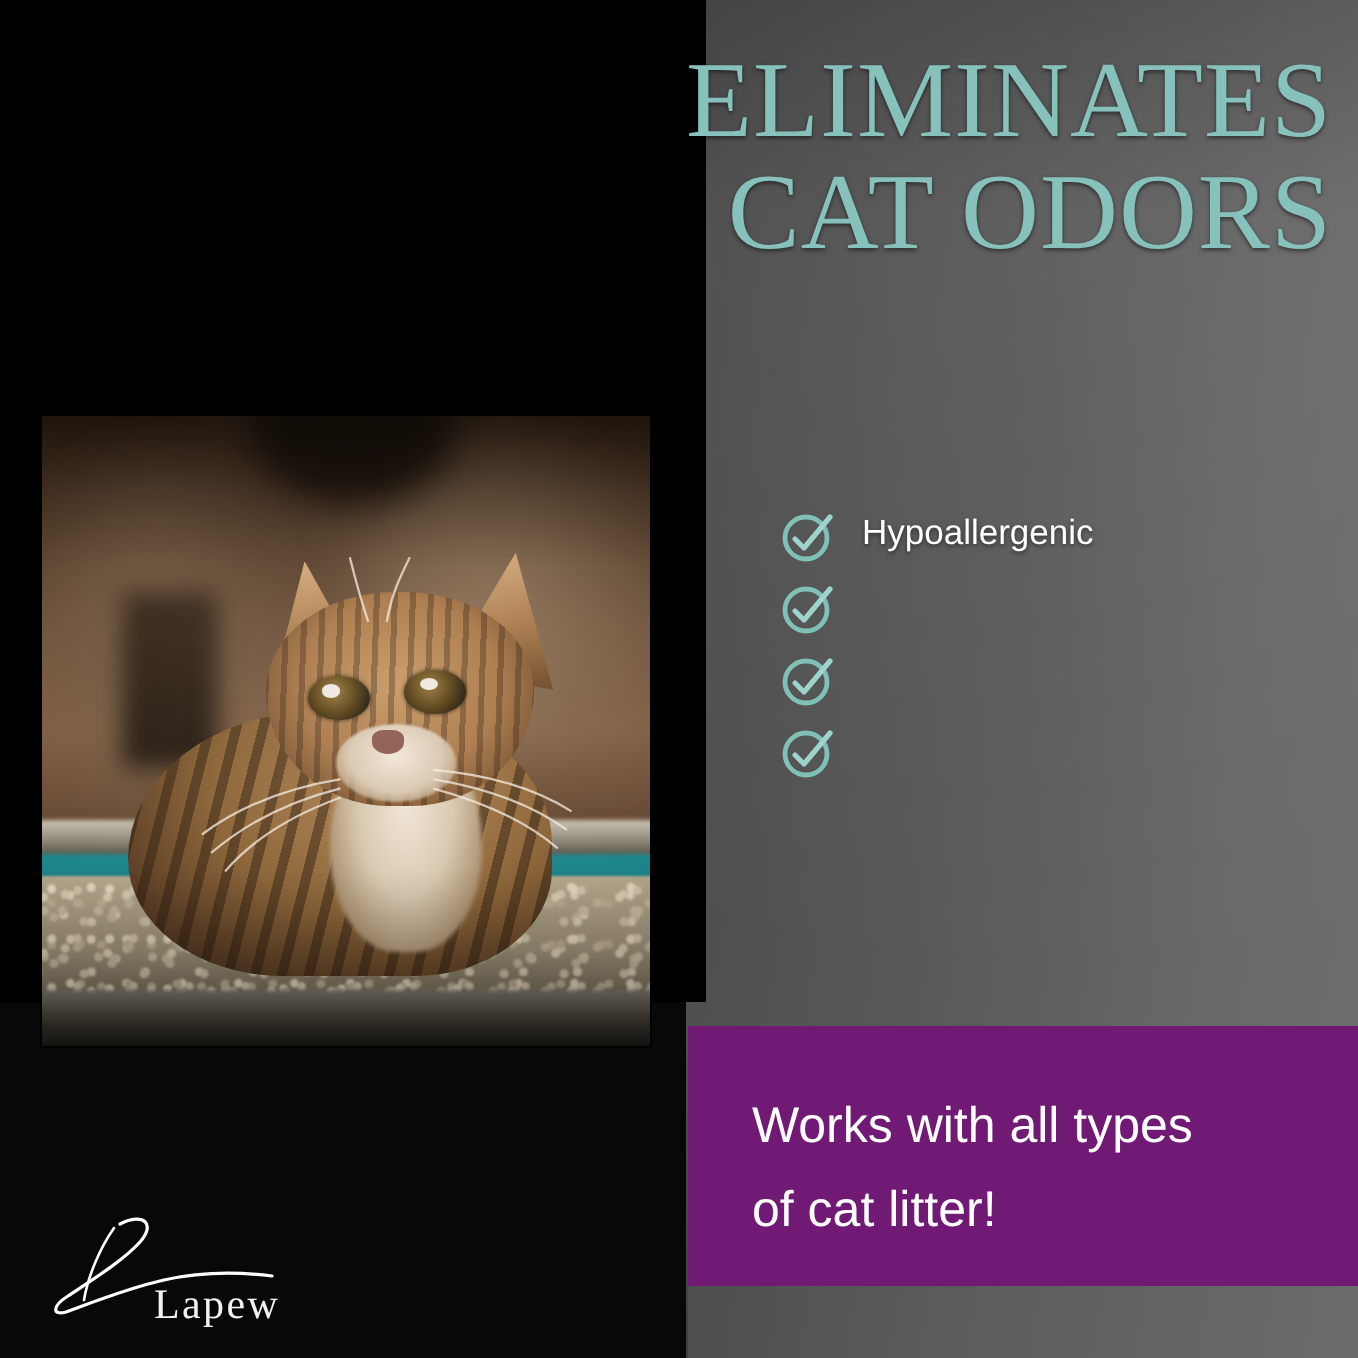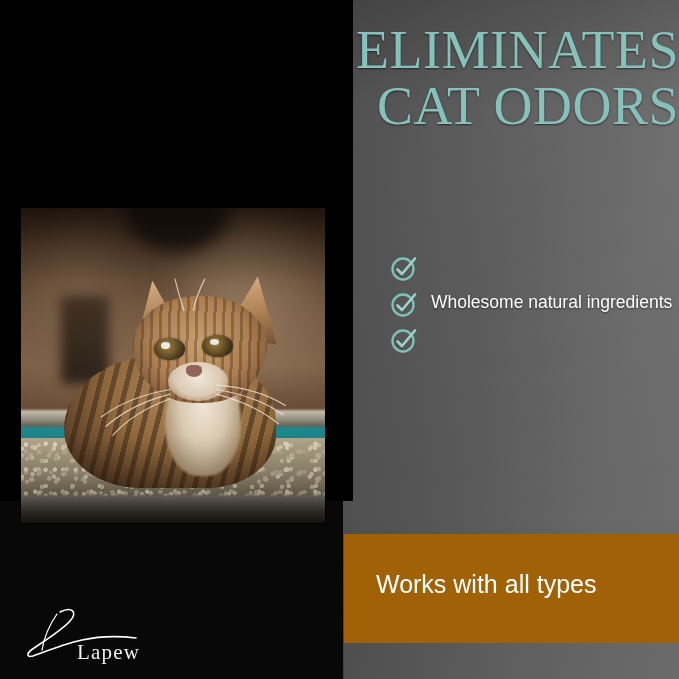--- a/index.html
+++ b/index.html
@@ -278,21 +278,21 @@
   .photo-grade {
     position: absolute; inset: 0;
     background:
       radial-gradient(110% 85% at 50% 42%, rgba(255,240,220,0.07) 0%, rgba(0,0,0,0) 62%),
       linear-gradient(180deg, rgba(0,0,0,0.30) 0%, rgba(0,0,0,0) 24%, rgba(0,0,0,0) 72%, rgba(0,0,0,0.34) 100%);
   }
 
   
   .headline {
     position: absolute;
-    left: 305px;
+    left: 292px;
     top: 22px;
     width: 374px;
     text-align: right;
     font-family: "Liberation Serif", "DejaVu Serif", serif;
     color: #86c2bb;
     font-size: 54px;
     line-height: 56px;
     letter-spacing: 0.5px;
     text-shadow: 0 1px 2px rgba(0,0,0,0.55);
   }
@@ -323,24 +323,24 @@
     font-size: 17.5px;
     line-height: 24px;
     text-shadow: 0 1px 2px rgba(0,0,0,0.5);
     padding-top: 2px;
   }
 
   
   .works-box {
     position: absolute;
     left: 344px;
-    top: 534px;
+    top: 513px;
     width: 335px;
     height: 130px;
-    background: #a16207;
+    background: #701a75;
   }
   .works-text {
     position: absolute;
     left: 32px;
     top: 29px;
     width: 285px;
     color: #ffffff;
     font-size: 25px;
     line-height: 42px;
   }
@@ -424,54 +424,63 @@
     </div>
   </div>
 
   <div class="headline">
     <div>ELIMINATES</div>
     <div>CAT ODORS</div>
   </div>
 
   <div class="benefits">
 
-
     <div class="benefit-row">
       <span class="check-icon">
         <svg width="30" height="30" viewBox="0 0 30 30">
           <circle cx="14" cy="16" r="10.5" fill="none" stroke="#7fc0b7" stroke-width="2.4"></circle>
           <path d="M8.5,16.5 L13,21 L26,5.5" fill="none" stroke="#9ed3cb" stroke-width="2.6" stroke-linecap="round" stroke-linejoin="round"></path>
         </svg>
       </span>
+      <span class="benefit-text">Hypoallergenic</span>
     </div>
 
     <div class="benefit-row">
       <span class="check-icon">
         <svg width="30" height="30" viewBox="0 0 30 30">
           <circle cx="14" cy="16" r="10.5" fill="none" stroke="#7fc0b7" stroke-width="2.4"></circle>
           <path d="M8.5,16.5 L13,21 L26,5.5" fill="none" stroke="#9ed3cb" stroke-width="2.6" stroke-linecap="round" stroke-linejoin="round"></path>
         </svg>
       </span>
-      <span class="benefit-text">Wholesome natural ingredients</span>
     </div>
 
     <div class="benefit-row">
       <span class="check-icon">
         <svg width="30" height="30" viewBox="0 0 30 30">
           <circle cx="14" cy="16" r="10.5" fill="none" stroke="#7fc0b7" stroke-width="2.4"></circle>
           <path d="M8.5,16.5 L13,21 L26,5.5" fill="none" stroke="#9ed3cb" stroke-width="2.6" stroke-linecap="round" stroke-linejoin="round"></path>
         </svg>
       </span>
     </div>
 
+    <div class="benefit-row">
+      <span class="check-icon">
+        <svg width="30" height="30" viewBox="0 0 30 30">
+          <circle cx="14" cy="16" r="10.5" fill="none" stroke="#7fc0b7" stroke-width="2.4"></circle>
+          <path d="M8.5,16.5 L13,21 L26,5.5" fill="none" stroke="#9ed3cb" stroke-width="2.6" stroke-linecap="round" stroke-linejoin="round"></path>
+        </svg>
+      </span>
+    </div>
+
   </div>
 
   <div class="works-box">
     <div class="works-text">
       <div>Works with all types</div>
+      <div>of cat litter!</div>
     </div>
   </div>
   <div class="works-strip"></div>
 
   <div class="logo">
     <svg width="150" height="62" viewBox="0 0 150 62">
       <path d="M36,8 C48,2 54,8 46,17 C38,26 22,36 10,44 C2,49 2,54 9,52 C20,48 40,40 58,36 C76,32 96,32 112,34" fill="none" stroke="#ffffff" stroke-width="1.6" stroke-linecap="round"></path>
       <path d="M33,10 C26,20 20,34 18,46" fill="none" stroke="#ffffff" stroke-width="1.3" stroke-linecap="round"></path>
     </svg>
     <div class="logo-word">Lapew</div>

